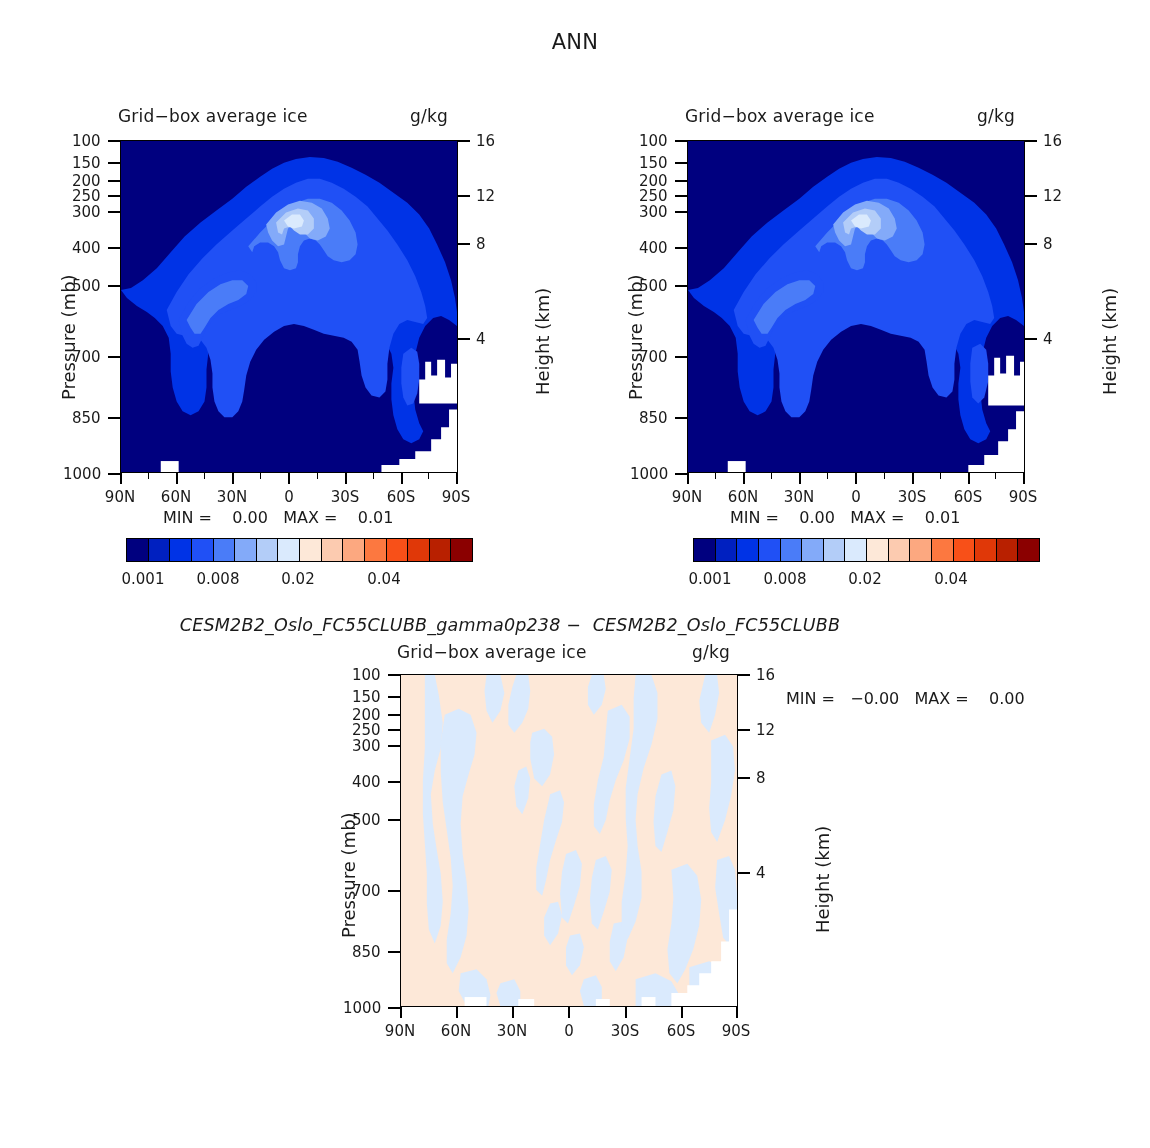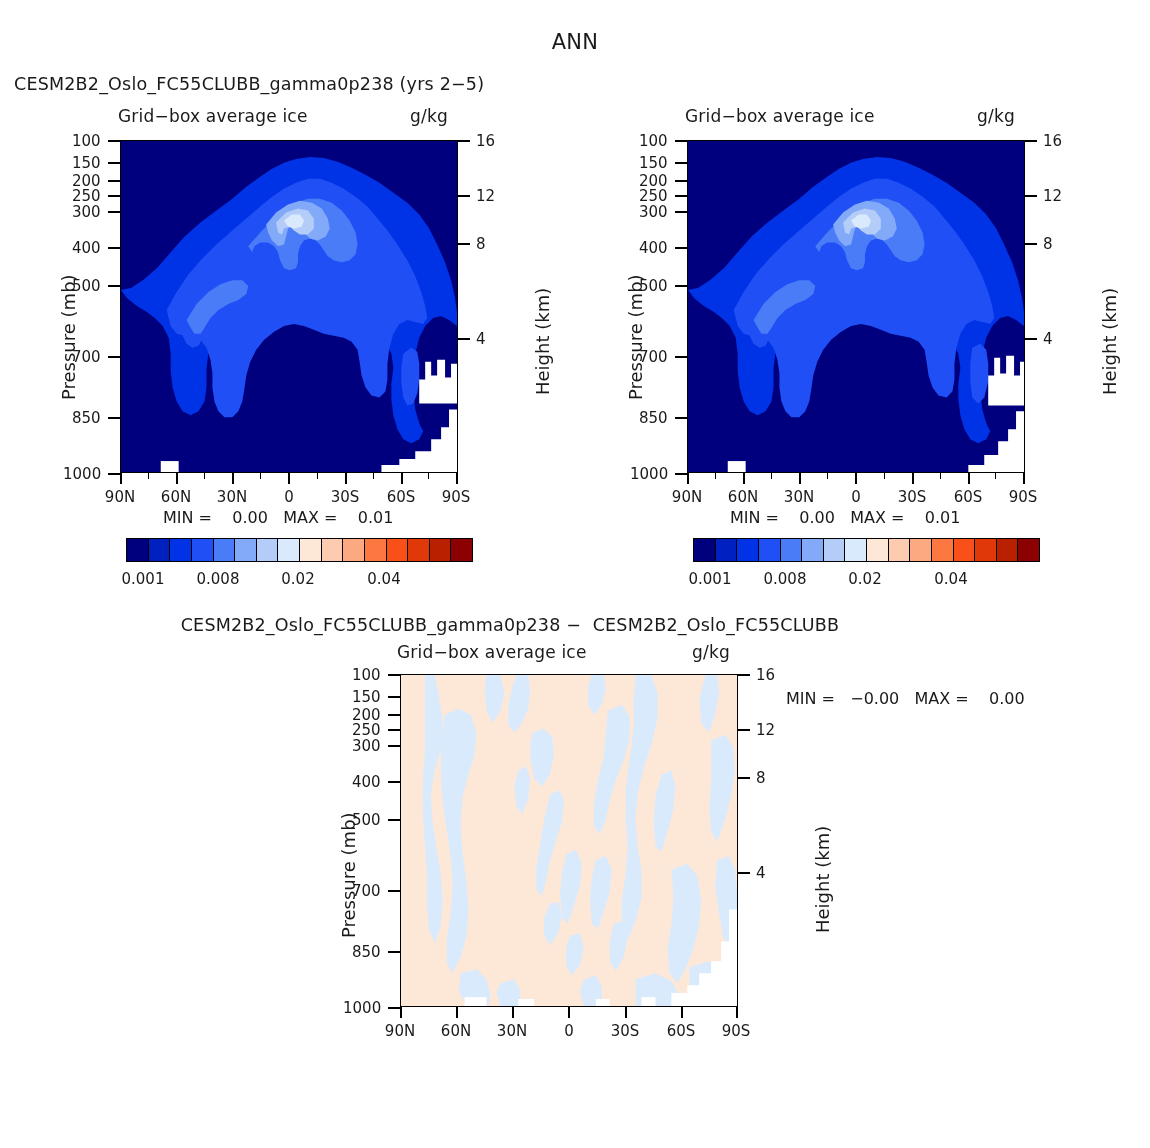--- a/index.html
+++ b/index.html
@@ -38,21 +38,20 @@
   .cbar-cell{flex:1 1 0;border-right:1px solid #000;}
   .cbar-cell:last-child{border-right:none;}
   .cbar-label{position:absolute;font-size:15px;white-space:pre;}
 </style>
 </head>
 <body>
 
 <div class="abs txt ctr" style="left:0;top:30px;width:1150px;font-size:21px;">ANN</div>
 
 <div class="abs" style="left:0;top:0;width:575px;height:600px;">
-  <div class="abs txt" style="left:14px;top:74px;font-size:17.5px;">CESM2B2_Oslo_FC55CLUBB_gamma0p238 (yrs 2−5)</div>
   <div class="abs txt" style="left:118px;top:106px;font-size:17px;">Grid−box average ice</div>
   <div class="abs txt" style="left:410px;top:106px;font-size:17px;">g/kg</div>
 
   <div class="abs vert" style="left:58px;top:400px;">Pressure (mb)</div>
   <div class="abs vert" style="left:532px;top:395px;">Height (km)</div>
 
   <div class="panel-frame" style="left:120px;top:140px;width:338px;height:333px;">
     <svg class="plot-canvas" viewBox="0 0 338 333" preserveAspectRatio="none">
       <rect x="0" y="0" width="338" height="333" fill="#00007f"></rect>
 
@@ -267,21 +266,21 @@
     </div>
   <div>
     <div class="cbar-label ctr" style="left:150px;width:60px;top:570px;">0.001</div>
     <div class="cbar-label ctr" style="left:225px;width:60px;top:570px;">0.008</div>
     <div class="cbar-label ctr" style="left:309px;width:52px;top:570px;">0.02</div>
     <div class="cbar-label ctr" style="left:395px;width:52px;top:570px;">0.04</div>
   </div>
 </div>
 
 <div class="abs" style="left:0;top:600px;width:1150px;height:548px;">
-  <div class="abs txt ctr" style="left:0;top:15px;width:1020px;font-size:17.5px;">CESM2B2_Oslo_FC55CLUBB_gamma0p238 −  CESM2B2_Oslo_FC55CLUBB</div>
+  <div class="abs txt ctr" style="left:0;top:15px;width:1020px;font-size:17.5px;font-style:italic;">CESM2B2_Oslo_FC55CLUBB_gamma0p238 −  CESM2B2_Oslo_FC55CLUBB</div>
   <div class="abs txt" style="left:397px;top:42px;font-size:17px;">Grid−box average ice</div>
   <div class="abs txt" style="left:692px;top:42px;font-size:17px;">g/kg</div>
 
   <div class="abs vert" style="left:338px;top:338px;">Pressure (mb)</div>
   <div class="abs vert" style="left:812px;top:333px;">Height (km)</div>
 
   <div class="panel-frame" style="left:400px;top:74px;width:338px;height:333px;">
     <svg class="plot-canvas" viewBox="0 0 338 333" preserveAspectRatio="none">
       <rect x="0" y="0" width="338" height="333" fill="#fde8d8"></rect>
       <g fill="#daeafd">

